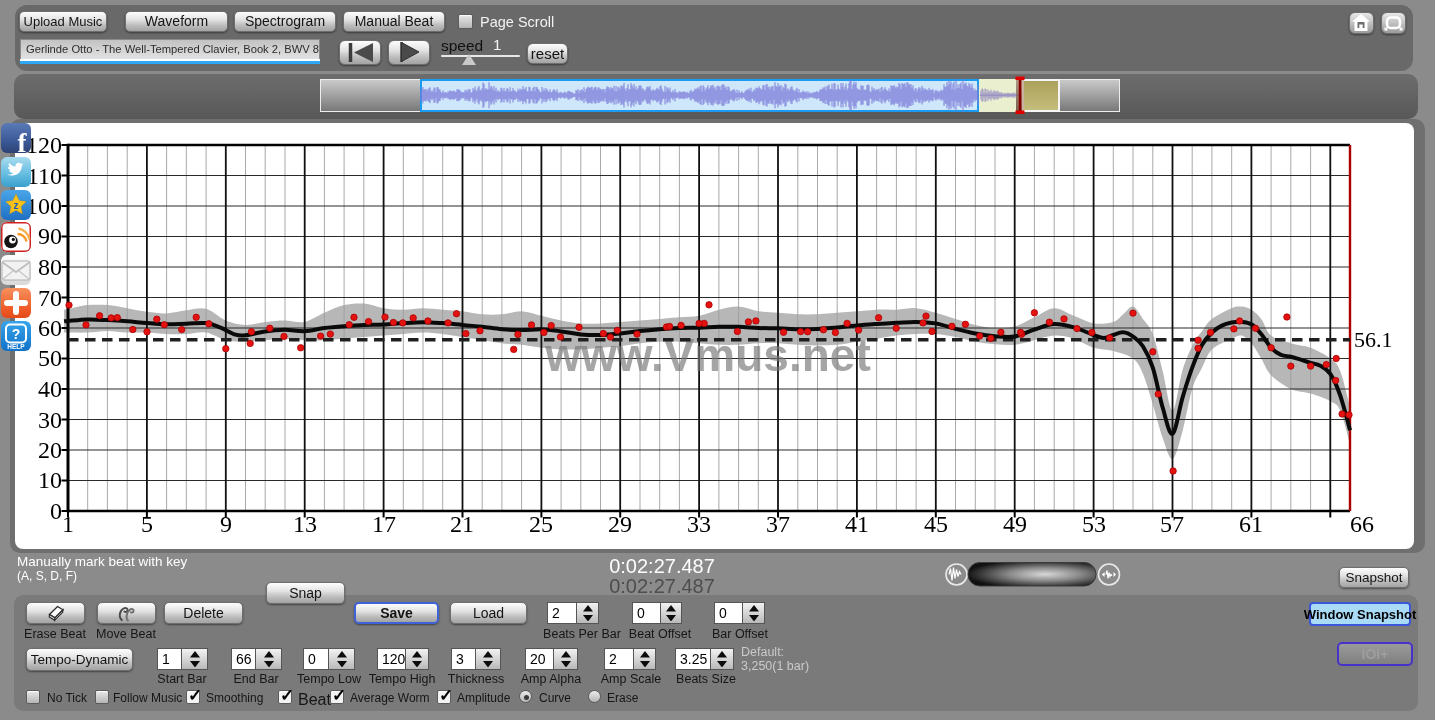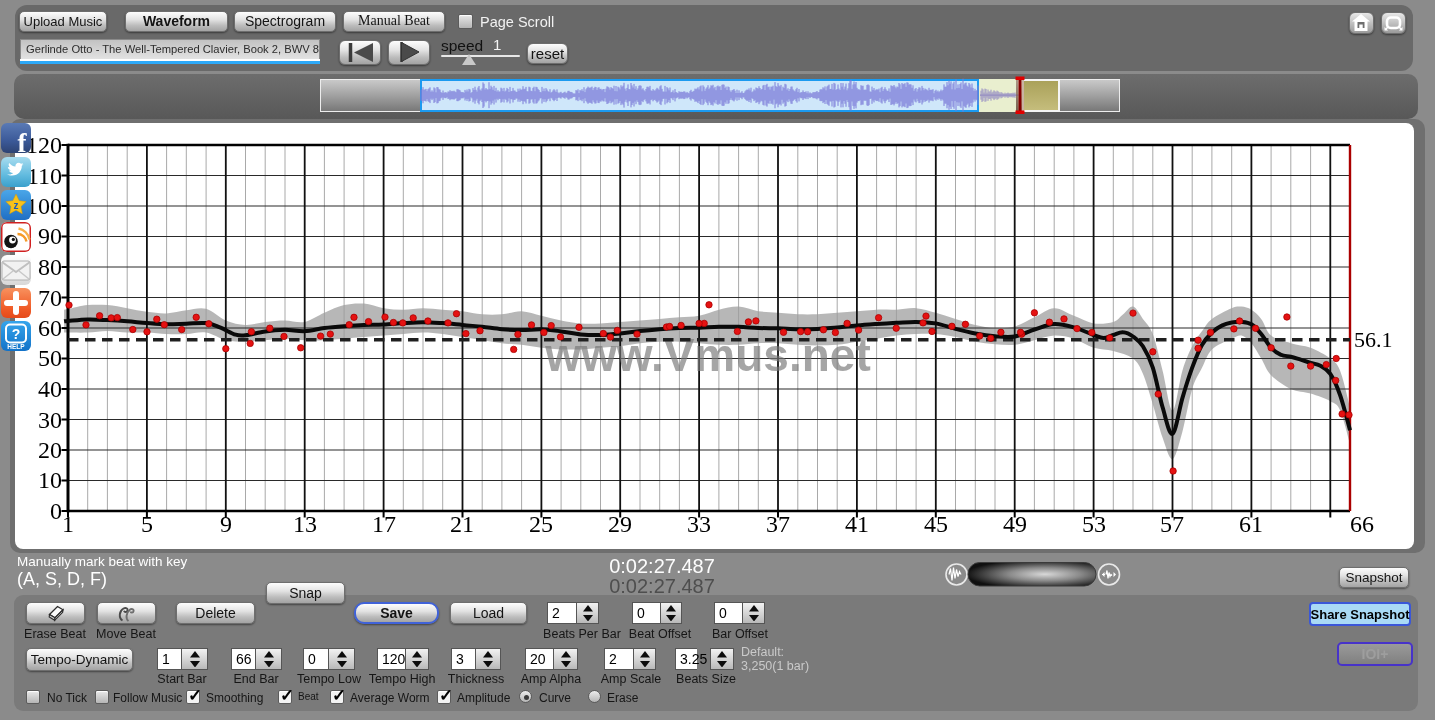--- a/index.html
+++ b/index.html
@@ -17,23 +17,23 @@
 .spinarr svg{display:block}
 .cb{position:absolute;width:14px;height:14px;border:1px solid #5c5c5c;border-radius:2px;
   background:linear-gradient(#e8e8e8,#b5b5b5);box-shadow:inset 0 1px 1px #fff}
 .rd{position:absolute;width:13px;height:13px;border:1px solid #5c5c5c;border-radius:50%;
   background:linear-gradient(#ececec,#b5b5b5)}
 .ck{position:absolute;font-size:17px;font-weight:bold;color:#000;line-height:1}
 </style></head><body>
 <div id="page">
 <div class="abs" style="left:15px;top:5px;width:1398px;height:65.5px;background:#696969;border-radius:12px"></div>
 <div class="btn" style="left:19px;top:10.5px;width:88px;height:21px;font-size:13px;">Upload Music</div>
-<div class="btn" style="left:125px;top:10.5px;width:103px;height:21px;font-weight:bold;">Waveform</div>
+<div class="btn" style="left:125px;top:10.5px;width:103px;height:21px;">Waveform</div>
 <div class="btn" style="left:234px;top:10.5px;width:102px;height:21px;">Spectrogram</div>
-<div class="btn" style="left:343px;top:10.5px;width:102px;height:21px;font-family:Liberation Serif, serif;">Manual Beat</div>
+<div class="btn" style="left:343px;top:10.5px;width:102px;height:21px;">Manual Beat</div>
 <div class="cb" style="left:458px;top:14px;width:15px;height:15px"></div>
 <div class="lbl" style="left:480px;top:14px;color:#f2f2f2;font-size:14.5px">Page Scroll</div>
 <div class="abs" style="left:20px;top:38.5px;width:300px;height:20.5px;background:linear-gradient(#c2c2c2,#e2e2e2);border:1px solid #8a8a8a;border-bottom:none;display:flex;align-items:center;overflow:hidden">
 <span style="font-size:11.2px;color:#2c2c2c;padding-left:5px;white-space:nowrap">Gerlinde Otto - The Well-Tempered Clavier, Book 2, BWV 87</span>
     </div>
 <div class="abs" style="left:20px;top:59px;width:300px;height:1.5px;background:#fff"></div>
 <div class="abs" style="left:20px;top:60.5px;width:300px;height:3.5px;background:#2da9f8"></div>
 <div class="btn" style="left:339px;top:40px;width:42px;height:24.5px;border-radius:6px">
       <svg width="26" height="19">
         <path d="M3.5,0V19" stroke="#3a3a3a" stroke-width="3.5"></path>
@@ -255,21 +255,21 @@
       </svg></div>
 <div class="abs" style="left:0.5px;top:288px;width:30px;height:30px;border-radius:6px;background:linear-gradient(#f8915e,#ef5a26 70%,#e54a1a);overflow:hidden"><svg width="30" height="30">
         <path d="M15,6V24M6,15H24" stroke="#fff" stroke-width="6" stroke-linecap="round"></path>
       </svg></div>
 <div class="abs" style="left:0.5px;top:321px;width:30px;height:30px;border-radius:6px;background:linear-gradient(#35a5ec,#1272c8);overflow:hidden"><svg width="30" height="30">
         <rect x="5" y="3.5" width="20" height="18" rx="4" fill="none" stroke="#fff" stroke-width="2"></rect>
         <text x="15" y="17.5" text-anchor="middle" font-size="14" font-weight="bold" fill="#fff">?</text>
         <text x="15" y="28" text-anchor="middle" font-size="6.5" font-weight="bold" fill="#fff">HELP</text>
       </svg></div>
 <div class="lbl" style="left:17px;top:554px;color:#fff;font-size:13.5px">Manually mark beat with key</div>
-<div class="lbl" style="left:17px;top:569px;color:#fff;font-size:18px">(A, S, D, F)</div>
+<div class="lbl" style="left:17px;top:569px;color:#fff;font-size:12px">(A, S, D, F)</div>
 <div class="lbl" style="left:662px;top:555px;transform:translateX(-50%);color:#fdfdfd;font-size:20px">0:02:27.487</div>
 <div class="lbl" style="left:662px;top:575px;transform:translateX(-50%);color:#4e4e4e;font-size:20px">0:02:27.487</div>
 <svg class="abs" width="200" height="40" viewBox="0 0 200 40" style="left:942px;top:555px">
 <circle cx="14.5" cy="19.5" r="10.5" fill="none" stroke="#e9e9e9" stroke-width="1.6"></circle>
 <path d="M7,19.5 l1.5,-6 l1.5,12 l1.5,-13 l1.5,11 l1.5,-9 l1.5,7 l1.5,-5 l1.5,3" stroke="#fff" stroke-width="1.2" fill="none"></path>
 <defs>
         <radialGradient id="zg" cx="0.6" cy="0.5" r="0.62">
           <stop offset="0" stop-color="#d8d8d8"></stop>
           <stop offset="0.45" stop-color="#8a8a8a"></stop>
           <stop offset="1" stop-color="#101010"></stop>
@@ -290,23 +290,23 @@
       </svg>
     </div>
 <div class="lbl" style="left:55px;top:627px;transform:translateX(-50%)">Erase Beat</div>
 <div class="btn" style="left:97px;top:602px;width:59px;height:22px;">
       <svg width="22" height="17" viewBox="0 0 22 17">
         <path d="M6.5,15.5C2.5,13 3,6 7.5,3.5C10,2.2 12,3.5 11.5,5.5C11,7.5 8.5,7.5 8,5.8" fill="none" stroke="#4a4a4a" stroke-width="1.9"></path>
         <path d="M12.5,16C9.5,14 10,8 13.5,5C15.5,3.3 18,4 17.5,6.2C17.1,8 15,8.2 14.5,6.5" fill="none" stroke="#6e6e6e" stroke-width="1.9"></path>
       </svg>
     </div>
 <div class="lbl" style="left:126px;top:627px;transform:translateX(-50%)">Move Beat</div>
-<div class="btn" style="left:176px;top:602px;width:79px;height:22px;">Delete</div>
+<div class="btn" style="left:164px;top:602px;width:79px;height:22px;">Delete</div>
 <div class="btn" style="left:266px;top:582px;width:79px;height:22px;">Snap</div>
-<div class="btn" style="left:354px;top:602px;width:85px;height:22px;border:2px solid #4062d8;border-radius:10px">
+<div class="btn" style="left:354px;top:602px;width:85px;height:22px;border:2px solid #4062d8;border-radius:5px">
       <b>Save</b>
     </div>
 <div class="btn" style="left:450px;top:602px;width:77px;height:22px;">Load</div>
 <div class="spinval" style="left:547px;top:602px;width:29px">2</div>
     <div class="spinarr" style="left:576px;top:602px;width:23px">
 <svg width="10" height="6.5">
         <path d="M5,0L10,6.5H0Z" fill="#0c0c0c"></path>
       </svg>
 <svg width="10" height="6.5">
         <path d="M5,6.5L0,0H10Z" fill="#0c0c0c"></path>
@@ -326,21 +326,21 @@
 <div class="spinval" style="left:714px;top:602px;width:28px">0</div>
     <div class="spinarr" style="left:742px;top:602px;width:23px">
 <svg width="10" height="6.5">
         <path d="M5,0L10,6.5H0Z" fill="#0c0c0c"></path>
       </svg>
 <svg width="10" height="6.5">
         <path d="M5,6.5L0,0H10Z" fill="#0c0c0c"></path>
       </svg>
     </div>
 <div class="lbl" style="left:740px;top:627px;transform:translateX(-50%)">Bar Offset</div>
-<div class="abs" style="left:1309px;top:602px;width:102px;height:24px;background:#a9daf6;border:2.5px solid #3a57d8;border-radius:4px;display:flex;align-items:center;justify-content:center;font-size:13px;font-weight:bold;color:#000;white-space:nowrap">Share Snapshot</div>
+<div class="abs" style="left:1309px;top:602px;width:102px;height:24px;background:#a9daf6;border:2.5px solid #3a57d8;border-radius:4px;display:flex;align-items:center;justify-content:center;font-size:13px;font-weight:bold;color:#000;white-space:nowrap">Window Snapshot</div>
 <div class="btn" style="left:26px;top:648px;width:107px;height:23px;font-size:13.5px;">Tempo-Dynamic</div>
 <div class="spinval" style="left:157px;top:648px;width:24px">1</div>
     <div class="spinarr" style="left:181px;top:648px;width:27px">
 <svg width="10" height="6.5">
         <path d="M5,0L10,6.5H0Z" fill="#0c0c0c"></path>
       </svg>
 <svg width="10" height="6.5">
         <path d="M5,6.5L0,0H10Z" fill="#0c0c0c"></path>
       </svg>
     </div>
@@ -398,42 +398,42 @@
 <div class="spinval" style="left:604px;top:648px;width:29px">2</div>
     <div class="spinarr" style="left:633px;top:648px;width:23px">
 <svg width="10" height="6.5">
         <path d="M5,0L10,6.5H0Z" fill="#0c0c0c"></path>
       </svg>
 <svg width="10" height="6.5">
         <path d="M5,6.5L0,0H10Z" fill="#0c0c0c"></path>
       </svg>
     </div>
 <div class="lbl" style="left:631px;top:672px;transform:translateX(-50%)">Amp Scale</div>
-<div class="spinval" style="left:675px;top:648px;width:22px">3.25</div>
+<div class="spinval" style="left:675px;top:648px;width:35px">3.25</div>
     <div class="spinarr" style="left:710px;top:648px;width:24px">
 <svg width="10" height="6.5">
         <path d="M5,0L10,6.5H0Z" fill="#0c0c0c"></path>
       </svg>
 <svg width="10" height="6.5">
         <path d="M5,6.5L0,0H10Z" fill="#0c0c0c"></path>
       </svg>
     </div>
 <div class="lbl" style="left:706px;top:672px;transform:translateX(-50%)">Beats Size</div>
 <div class="lbl" style="left:741px;top:645px;color:#cacaca;font-size:12.5px">Default:<br>3,250(1 bar)</div>
 <div class="abs" style="left:1337px;top:642px;width:76px;height:24px;background:linear-gradient(#9a9a9a,#808080);border:2.5px solid #4733c9;border-radius:5px;display:flex;align-items:center;justify-content:center;font-size:14px;font-weight:bold;color:#9e9e9e">IOI+</div>
 <div class="cb" style="left:26px;top:690px"></div>
     <div class="lbl" style="left:47px;top:691px;font-size:12px">No Tick</div>
 <div class="cb" style="left:95px;top:690px"></div>
     <div class="lbl" style="left:113px;top:691px;font-size:12px">Follow Music</div>
 <div class="cb" style="left:186px;top:690px;background:#f2f2f2"></div>
     <div class="ck" style="left:188px;top:687px">✓</div>
     <div class="lbl" style="left:206px;top:691px;font-size:12px">Smoothing</div>
 <div class="cb" style="left:278px;top:690px;background:#f2f2f2"></div>
     <div class="ck" style="left:280px;top:687px">✓</div>
-    <div class="lbl" style="left:298px;top:691px;font-size:10px">Beat</div>
+    <div class="lbl" style="left:298px;top:691px;font-size:16px">Beat</div>
 <div class="cb" style="left:330px;top:690px;background:#f2f2f2"></div>
     <div class="ck" style="left:332px;top:687px">✓</div>
     <div class="lbl" style="left:350px;top:691px;font-size:12px">Average Worm</div>
 <div class="cb" style="left:437px;top:690px;background:#f2f2f2"></div>
     <div class="ck" style="left:439px;top:687px">✓</div>
     <div class="lbl" style="left:457px;top:691px;font-size:12px">Amplitude</div>
 <div class="rd" style="left:519px;top:690px"></div>
     <div class="abs" style="left:523.5px;top:694.5px;width:5px;height:5px;border-radius:50%;background:#3a3a3a"></div>
 <div class="lbl" style="left:539px;top:691px;font-size:12px">Curve</div>
 <div class="rd" style="left:588px;top:690px"></div>

